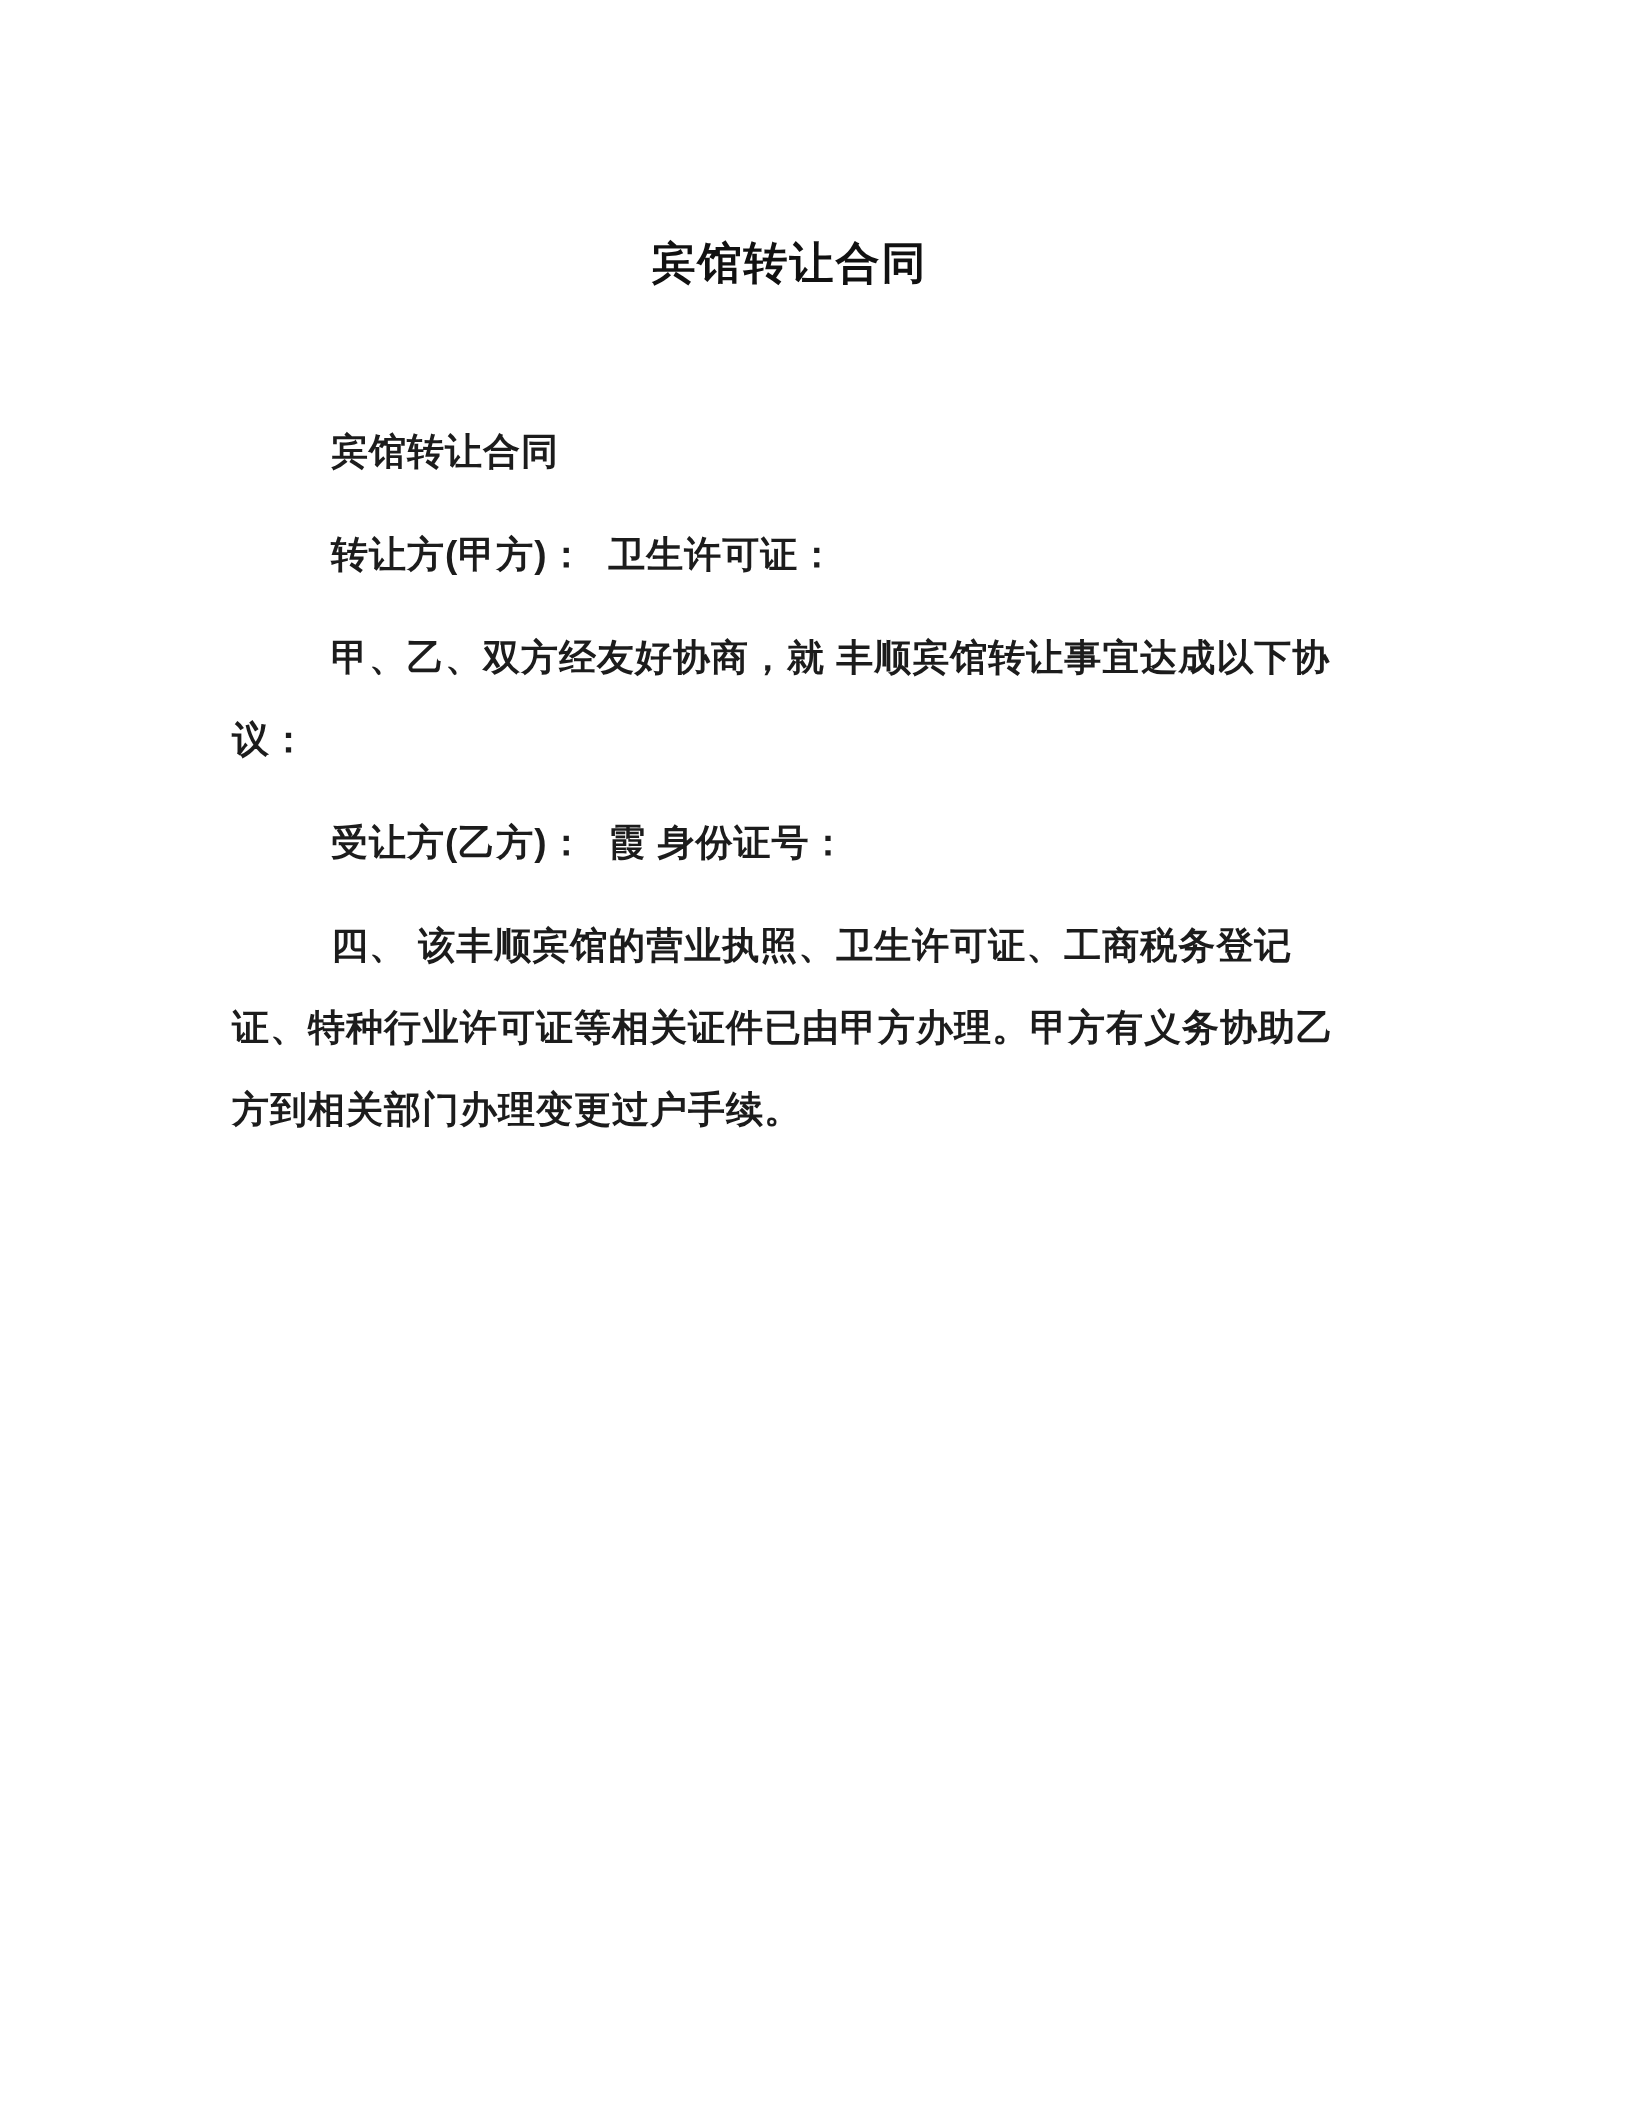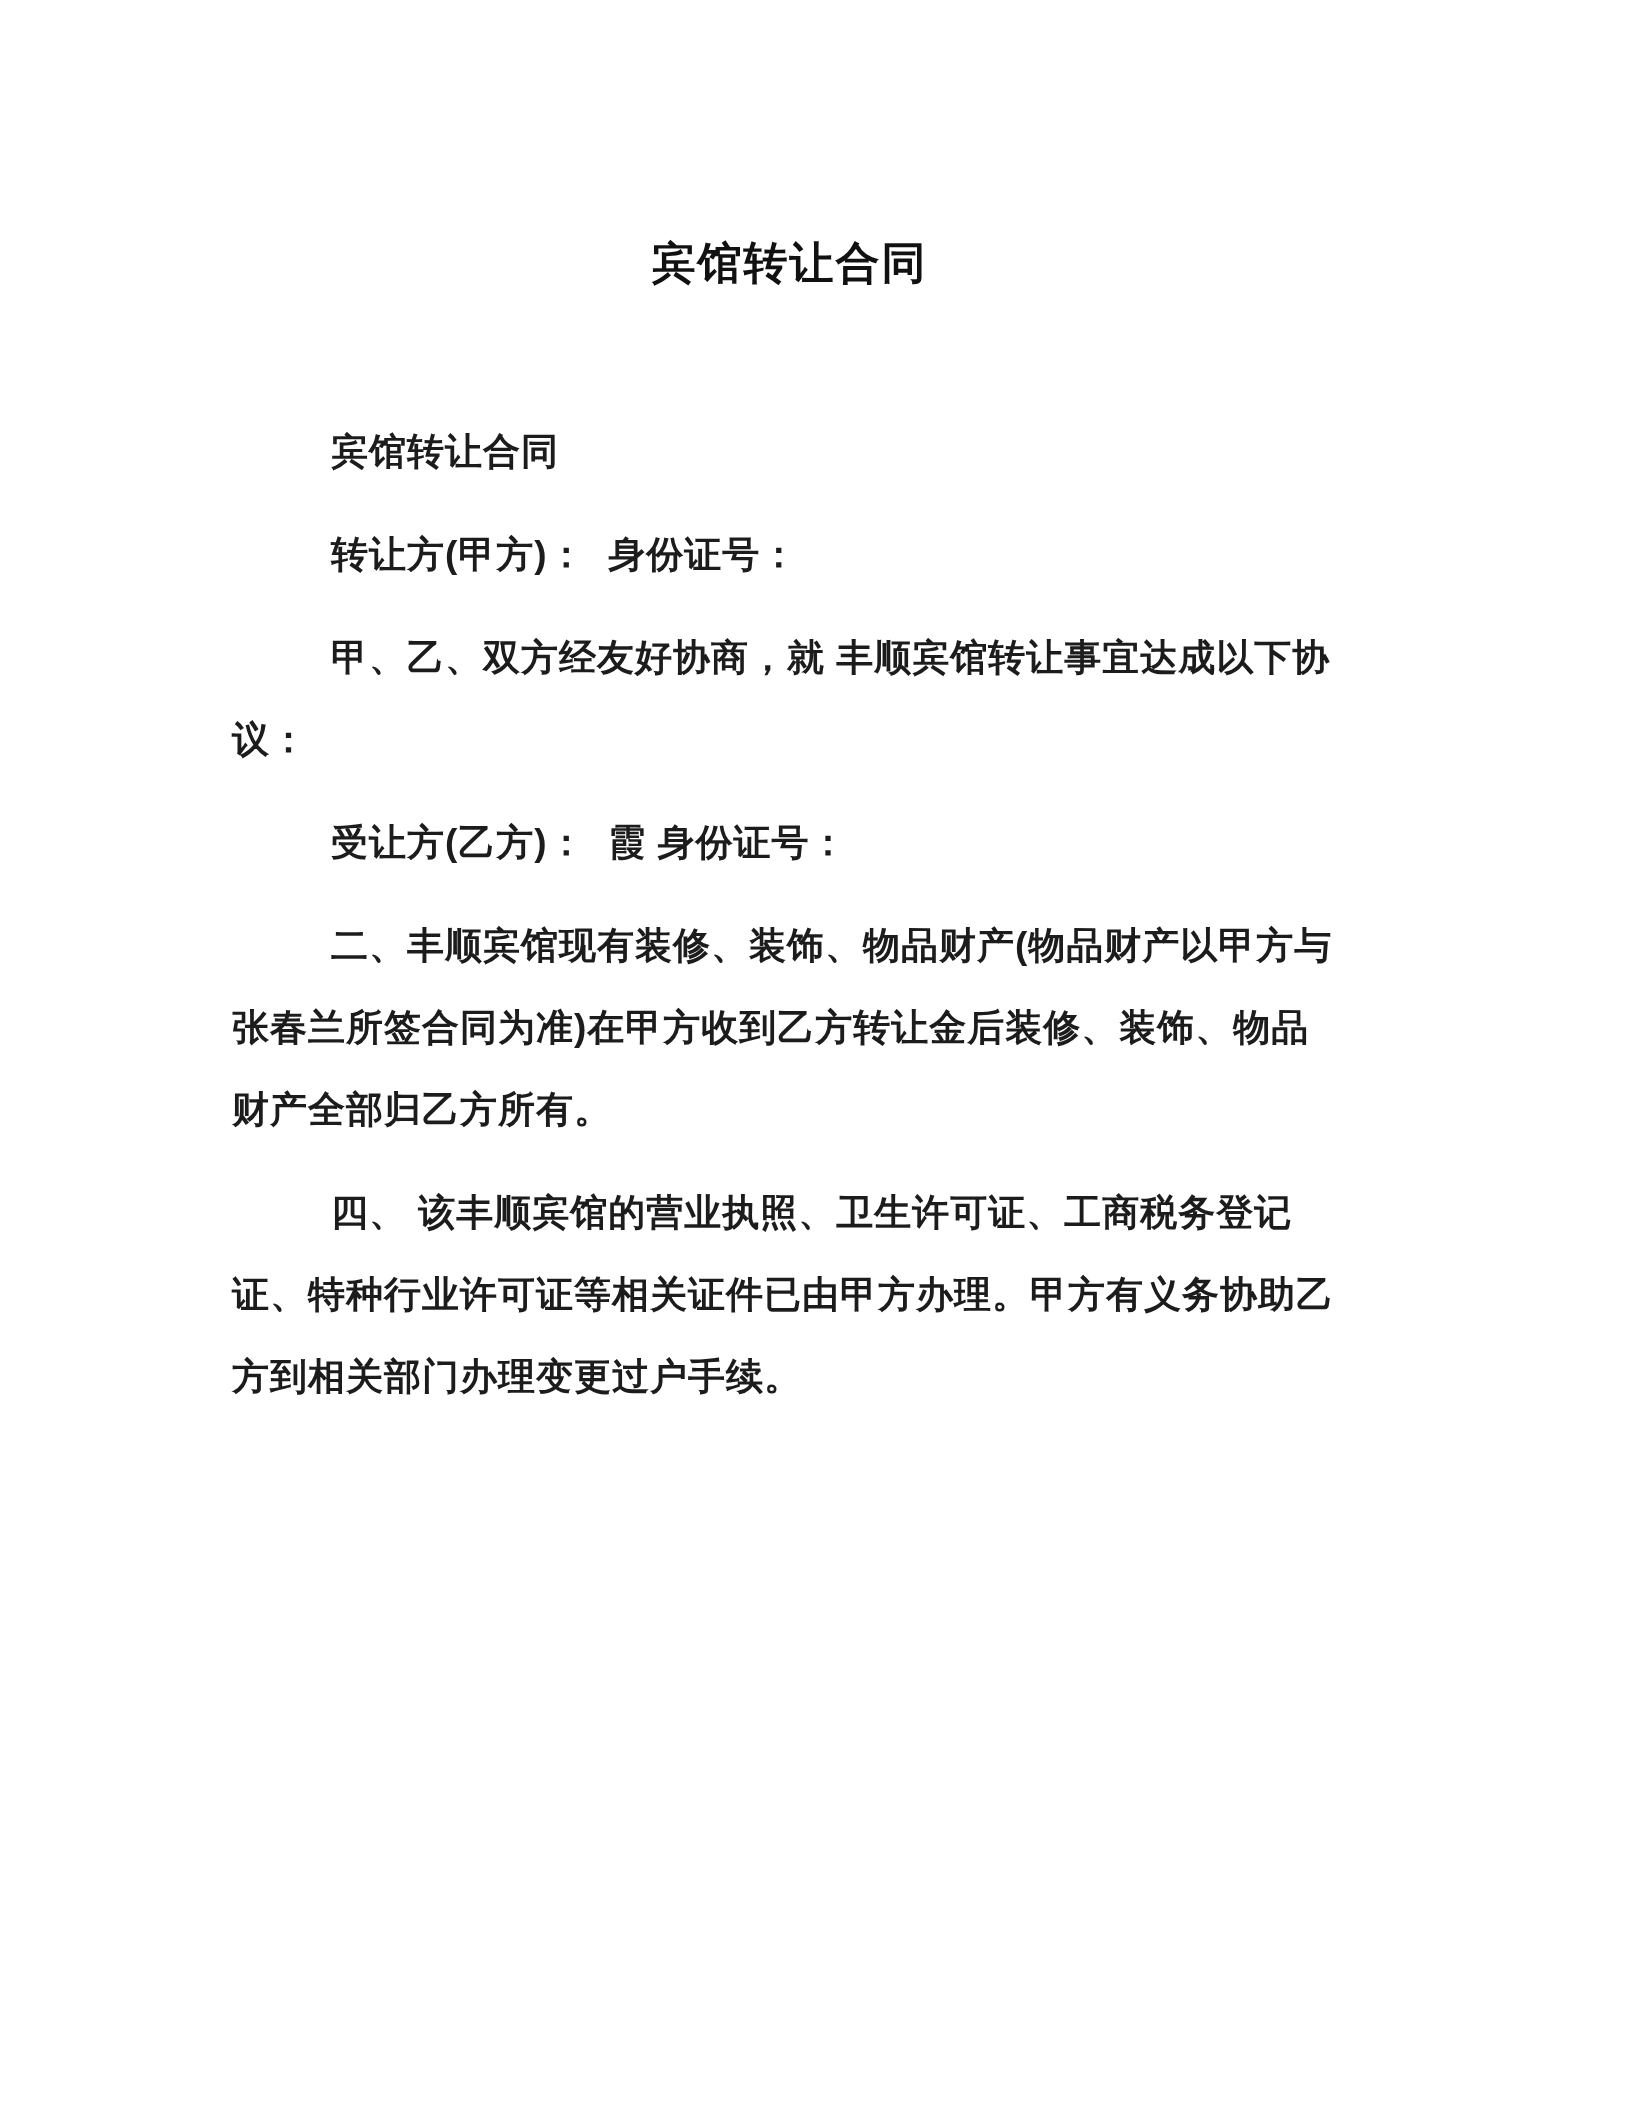--- a/index.html
+++ b/index.html
@@ -39,19 +39,18 @@
   }
 </style>
 </head>
 <body>
 
 <div class="page">
   <h1 class="doc-title">宾馆转让合同</h1>
 
   <div class="doc-body">
     <p>宾馆转让合同</p>
-    <p>转让方(甲方)：  身份证号：</p>
+    <p>转让方(甲方)：  卫生许可证：</p>
     <p>甲、乙、双方经友好协商，就 丰顺宾馆转让事宜达成以下协议：</p>
     <p>受让方(乙方)：  霞 身份证号：</p>
-    <p>二、丰顺宾馆现有装修、装饰、物品财产(物品财产以甲方与张春兰所签合同为准)在甲方收到乙方转让金后装修、装饰、物品财产全部归乙方所有。</p>
     <p>四、 该丰顺宾馆的营业执照、卫生许可证、工商税务登记证、特种行业许可证等相关证件已由甲方办理。甲方有义务协助乙方到相关部门办理变更过户手续。</p>
   </div>
 </div>
 
 </body></html>

